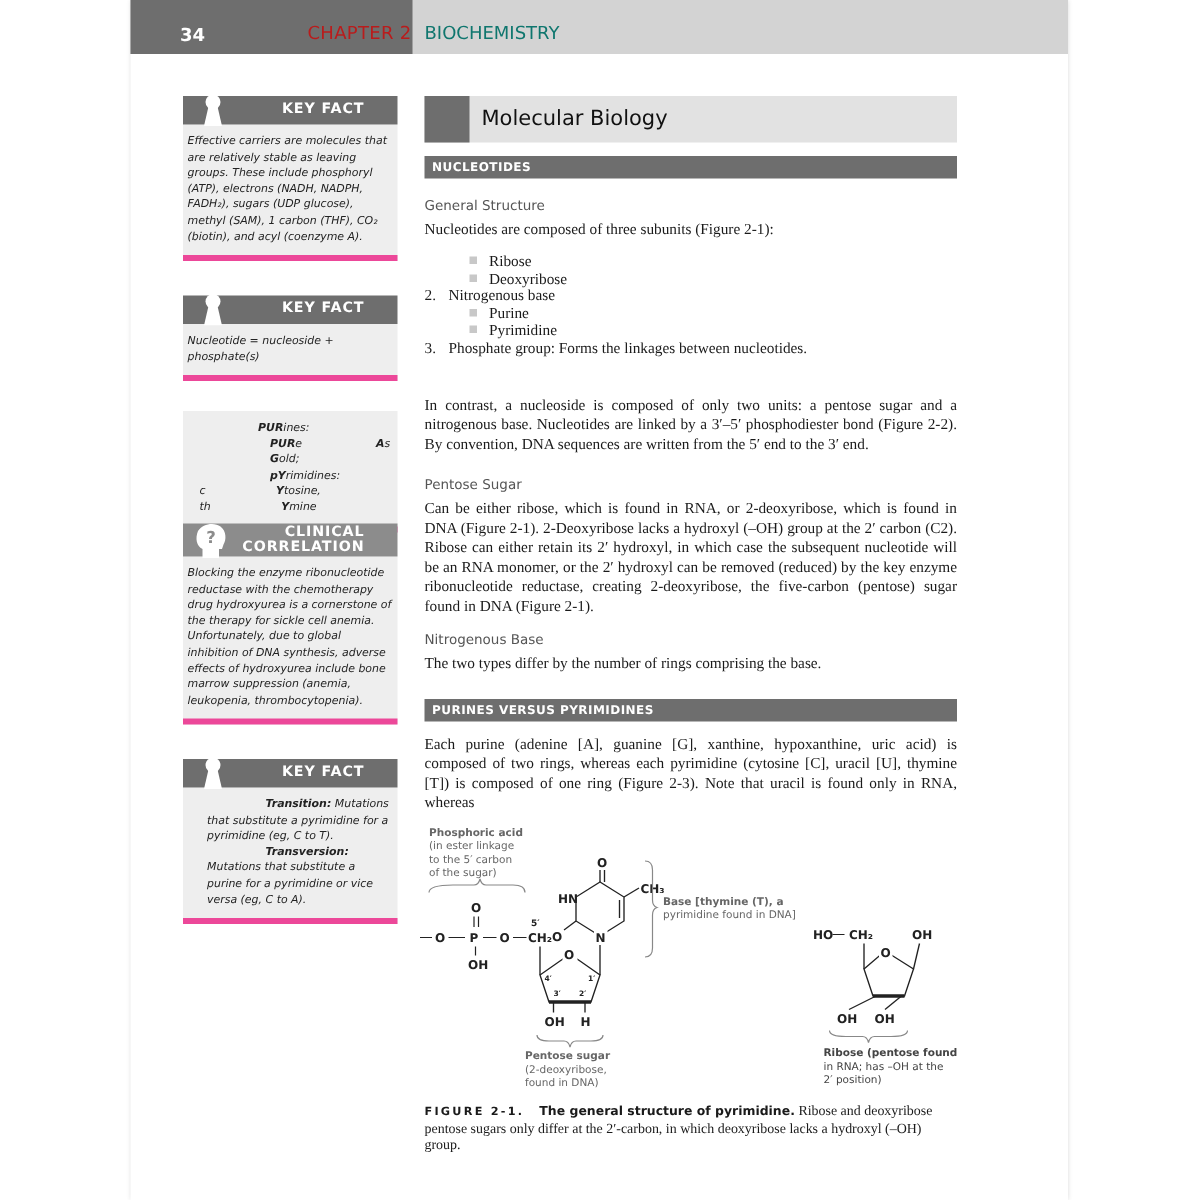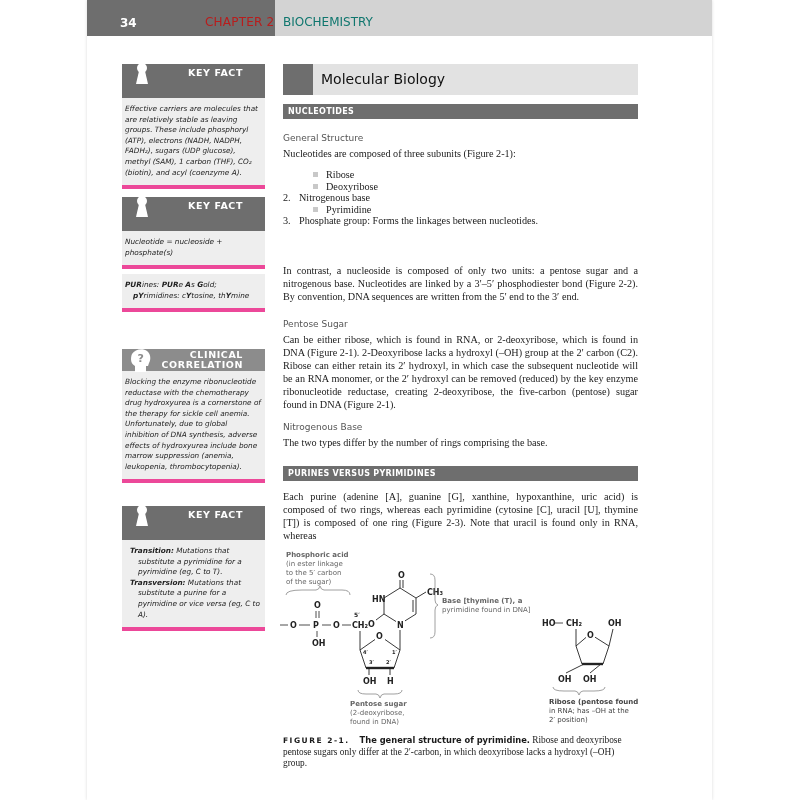--- a/index.html
+++ b/index.html
@@ -5,26 +5,26 @@
   html, body { margin:0; padding:0; }
   body { width:800px; height:800px; background:#ffffff; position:relative; overflow:hidden; font-family:"Liberation Serif", serif; color:#1a1a1a; }
   .page { position:absolute; left:87px; top:0; width:625px; height:800px; background:#fff; box-shadow: 0 0 3px rgba(0,0,0,0.15); }
   .runhead { position:absolute; left:87px; top:0; width:625px; height:36px; background:#d3d3d3; }
   .runhead .dark { position:absolute; left:0; top:0; width:188px; height:36px; background:#6e6e6e; }
   .runhead .pagenum { position:absolute; left:33px; top:16px; color:#fff; font-family:"DejaVu Sans", sans-serif; font-size:12px; font-weight:bold; }
   .runhead .chap { position:absolute; left:118px; top:15px; color:#b91c1c; font-family:"DejaVu Sans", sans-serif; font-size:12px; letter-spacing:0.2px; }
   .runhead .title { position:absolute; left:196px; top:15px; color:#0f766e; font-family:"DejaVu Sans", sans-serif; font-size:12px; }
 
   .side { position:absolute; left:122px; width:143px; font-family:"DejaVu Sans", sans-serif; font-size:7.3px; line-height:10.6px; color:#222; }
-  .boxhead { position:relative; height:34px; background:#6e6e6e; color:#fff; font-family:"DejaVu Sans", sans-serif; font-weight:bold; font-size:9.5px; letter-spacing:0.6px; }
+  .boxhead { position:relative; height:19px; background:#6e6e6e; color:#fff; font-family:"DejaVu Sans", sans-serif; font-weight:bold; font-size:9.5px; letter-spacing:0.6px; }
   .boxhead .lbl { position:absolute; right:22px; top:4px; }
   .boxhead .ico { position:absolute; left:10px; top:-1px; width:20px; height:21px; }
   .boxhead.light { background:#8c8c8c; height:22px; }
   .boxbody { background:#eeeeee; padding:6px 4px 7px 3px; border-bottom:4px solid #ec4899;font-style:italic; }
-  .boxbody b { font-weight:bold; }
+  .boxbody b { font-weight:bold;margin-left:47px; }
   .hang { padding-left:8px; text-indent:-8px; }
   .h1bar { position:absolute; left:283px; top:64px; width:355px; height:31px; background:#e2e2e2; }
   .h1bar .sq { position:absolute; left:0; top:0; width:30px; height:31px; background:#6e6e6e; }
   .h1bar .t { position:absolute; left:38px; top:7px; font-family:"DejaVu Sans", sans-serif; font-size:14px; color:#111; }
   .secbar { position:absolute; left:283px; width:355px; height:15px; background:#6e6e6e; color:#fff; font-family:"DejaVu Sans", sans-serif; font-weight:bold; font-size:8px; letter-spacing:0.3px; }
   .secbar span { position:absolute; left:5px; top:3px; }
   .subh { position:absolute; left:283px; font-family:"DejaVu Sans", sans-serif; font-size:9px; color:#555; }
   .para { position:absolute; left:283px; width:355px; font-size:10.2px; line-height:13px; text-align:justify; }
   .list { position:absolute; left:283px; width:355px; font-size:10.2px; line-height:11.5px; }
   .list .n { display:inline-block; width:16px; }
@@ -109,20 +109,21 @@
     <span>NUCLEOTIDES</span>
   </div>
 
 <div class="subh" style="top:133px;">General Structure</div>
 <div class="para" style="top:147px;">Nucleotides are composed of three subunits (Figure 2-1):</div>
 
 <div class="list" style="top:169px;">
   <div class="sub"><span class="b"></span><span>Ribose</span></div>
   <div class="sub"><span class="b"></span><span>Deoxyribose</span></div>
   <div><span class="n">2.</span><span>Nitrogenous base</span></div>
+  <div class="sub"><span class="b"></span><span>Purine</span></div>
   <div class="sub"><span class="b"></span><span>Pyrimidine</span></div>
   <div><span class="n">3.</span><span>Phosphate group: Forms the linkages between nucleotides.</span></div>
 </div>
 
 <div class="para" style="top:264px;">In contrast, a nucleoside is composed of only two units: a pentose sugar and a nitrogenous base. Nucleotides are linked by a 3′–5′ phosphodiester bond (Figure 2-2). By convention, DNA sequences are written from the 5′ end to the 3′ end.</div>
 
 <div class="subh" style="top:319px;">Pentose Sugar</div>
 <div class="para" style="top:333px;">Can be either ribose, which is found in RNA, or 2-deoxyribose, which is found in DNA (Figure 2-1). 2-Deoxyribose lacks a hydroxyl (–OH) group at the 2′ carbon (C2). Ribose can either retain its 2′ hydroxyl, in which case the subsequent nucleotide will be an RNA monomer, or the 2′ hydroxyl can be removed (reduced) by the key enzyme ribonucleotide reductase, creating 2-deoxyribose, the five-carbon (pentose) sugar found in DNA (Figure 2-1).</div>
 
 <div class="subh" style="top:422px;">Nitrogenous Base</div>

